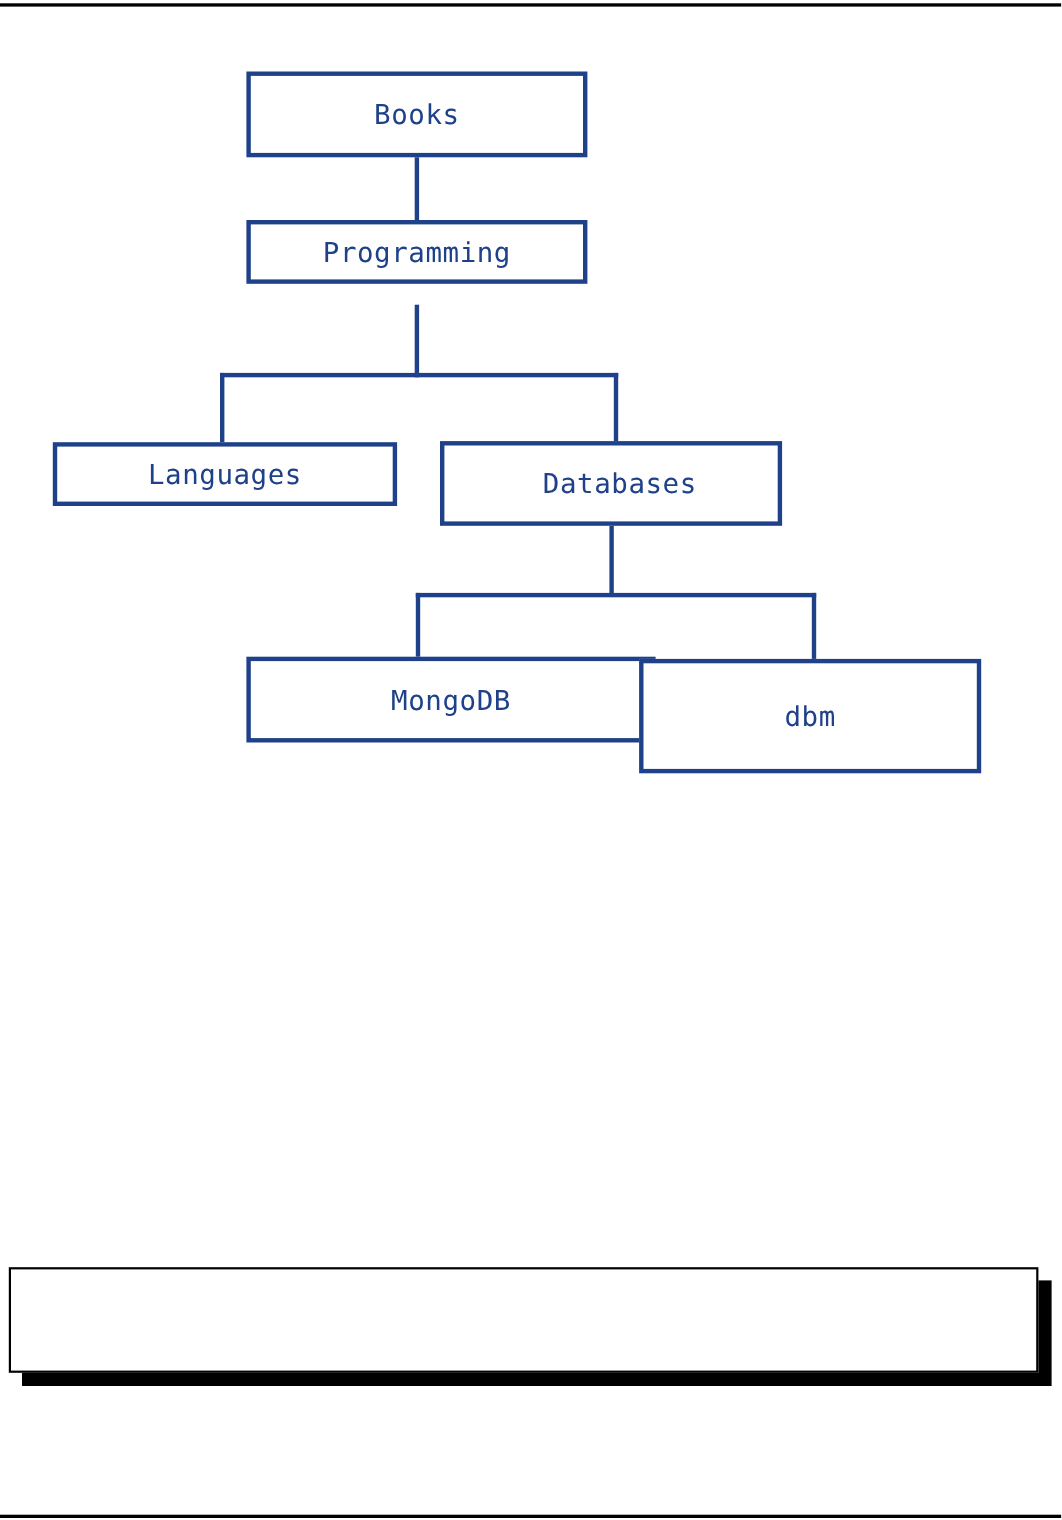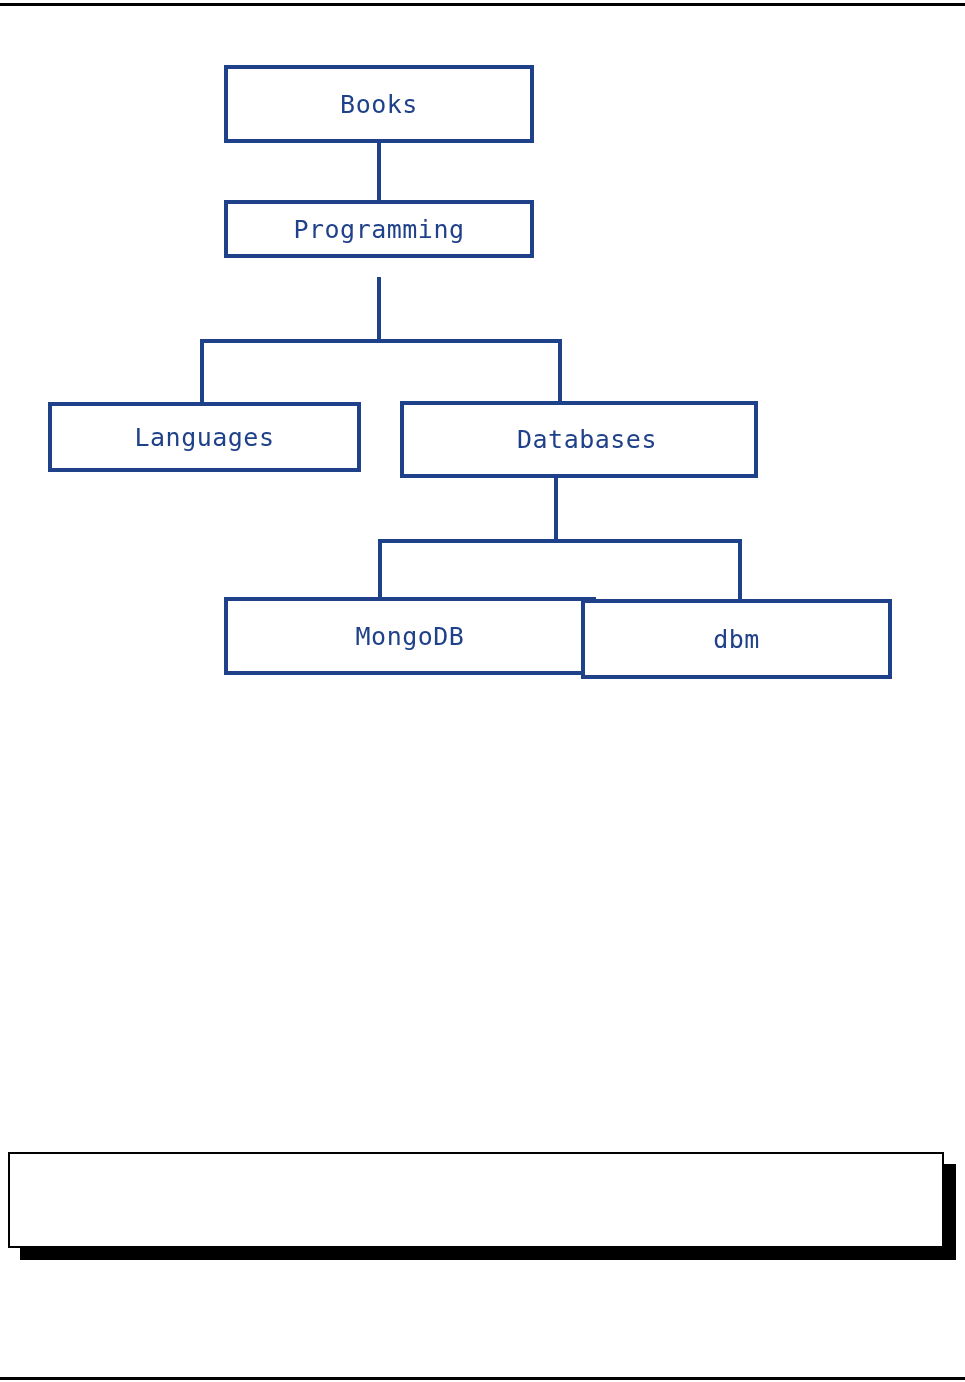--- a/index.html
+++ b/index.html
@@ -101,33 +101,33 @@
     <div class="conn v" style="left:738px; top:539px; height:61px;"></div>
 
     <div class="node" style="left:224px; top:65px; width:310px; height:78px;">
       <span class="node-label">Books</span>
     </div>
 
     <div class="node" style="left:224px; top:200px; width:310px; height:58px;">
       <span class="node-label">Programming</span>
     </div>
 
-    <div class="node" style="left:48px; top:402px; width:313px; height:70px;">
+    <div class="node" style="left:48px; top:402px; width:313px; height:58px;">
       <span class="node-label">Languages</span>
     </div>
 
-    <div class="node" style="left:400px; top:401px; width:358px; height:77px;padding-left:16px;">
+    <div class="node" style="left:400px; top:401px; width:311px; height:77px;padding-left:16px;">
       <span class="node-label">Databases</span>
     </div>
 
     <div class="node" style="left:224px; top:597px; width:372px; height:78px;">
       <span class="node-label">MongoDB</span>
     </div>
 
-    <div class="node" style="left:581px; top:599px; width:311px; height:80px;">
+    <div class="node" style="left:581px; top:599px; width:311px; height:104px;">
       <span class="node-label">dbm</span>
     </div>
 
   </div>
 
   <div class="shadow-panel">
     <span></span>
   </div>
 
   <div class="page-rule bottom"></div>

